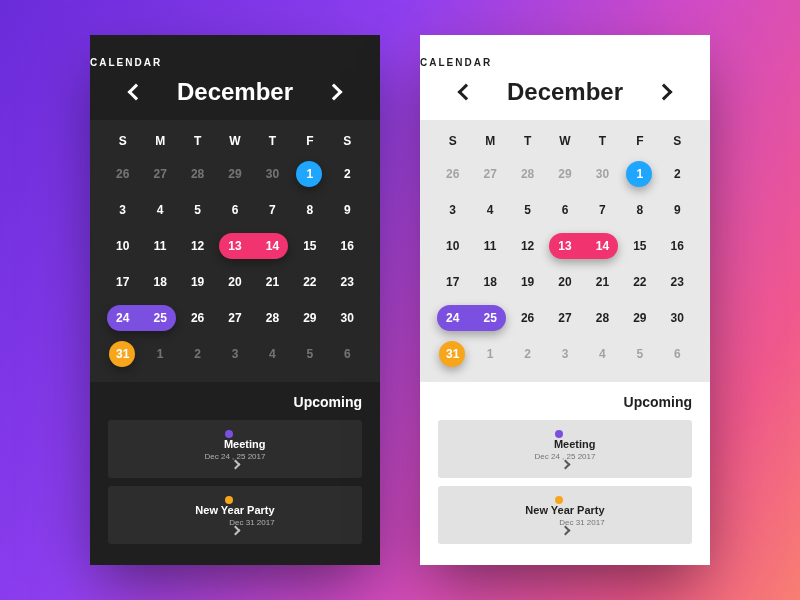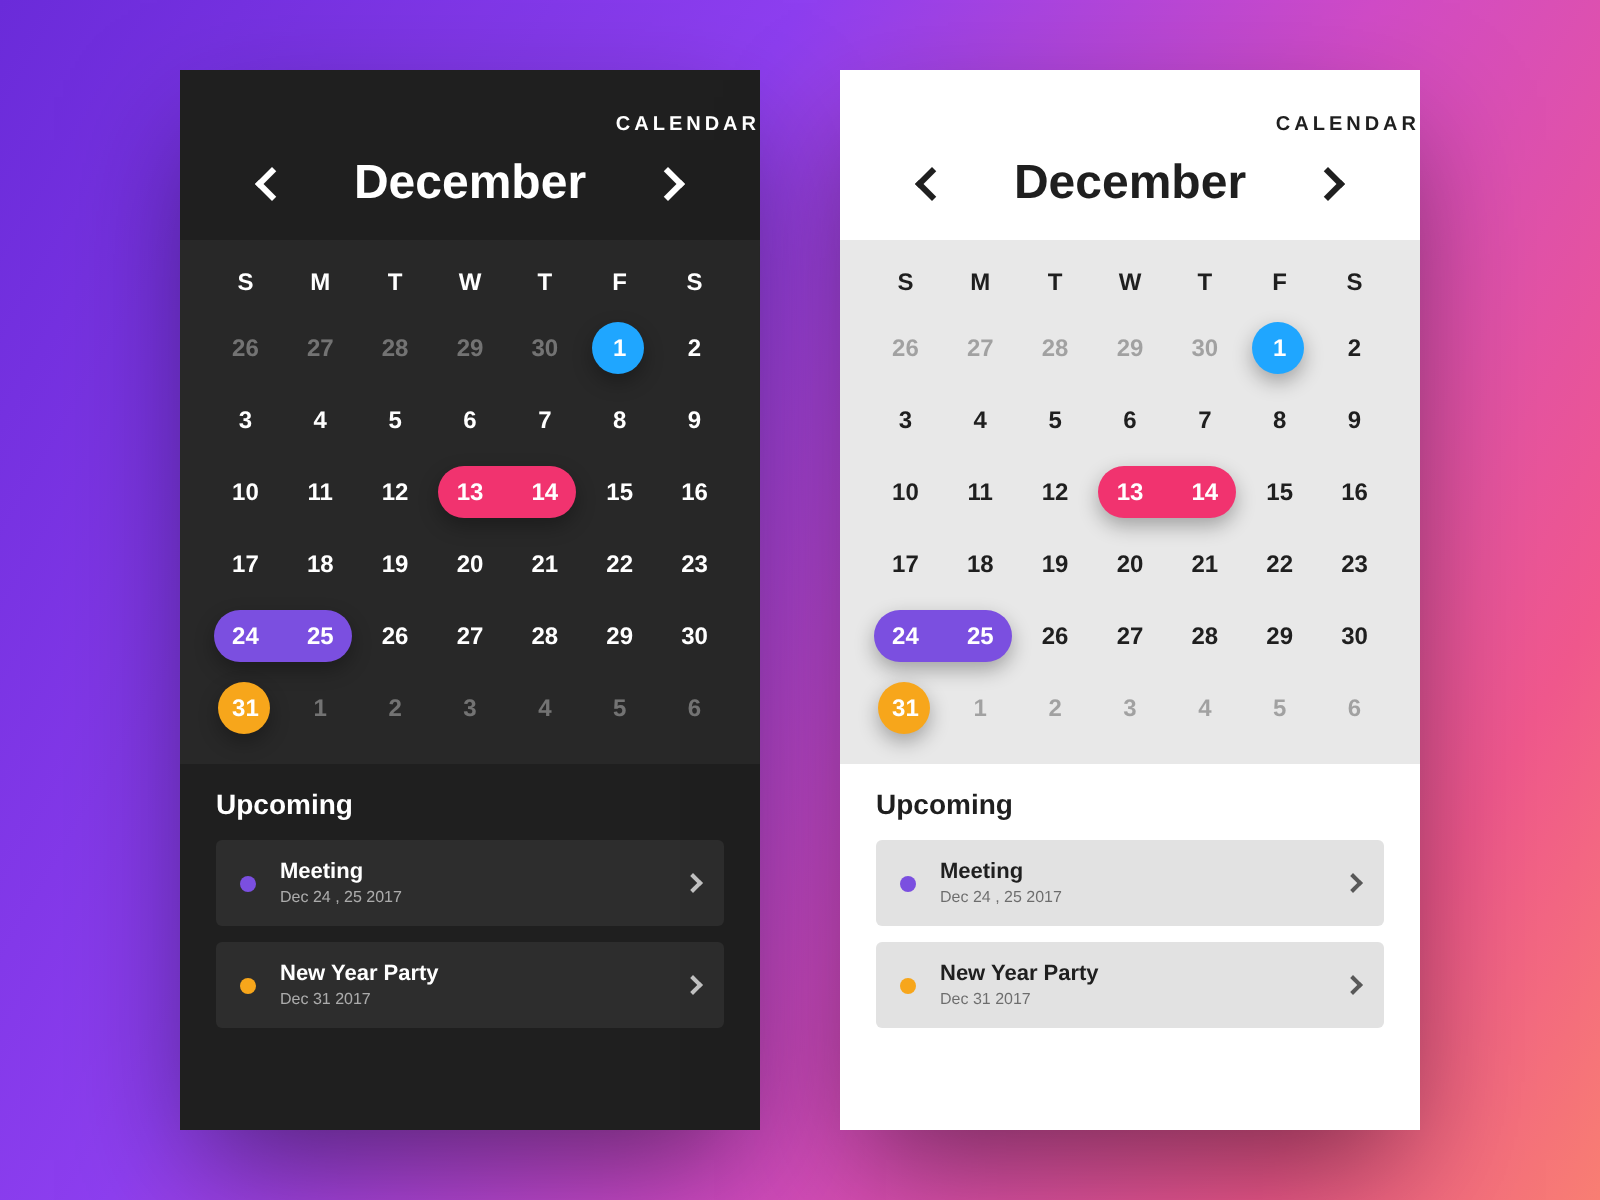--- a/index.html
+++ b/index.html
@@ -17,21 +17,21 @@
     height: 530px;
     border-radius: 0;
     box-shadow: 0 25px 60px -10px rgba(0,0,0,0.5);
     overflow: hidden;
     display: flex;
     flex-direction: column;
   }
   .dark { background: #1f1f1f; color: #fff; }
   .light { background: #ffffff; color: #1f1f1f; }
 
-  .app-title { text-align: right; font-size: 10px; letter-spacing: 2px; font-weight: 800; padding-top: 22px; }
+  .app-title { text-align: left; font-size: 10px; letter-spacing: 2px; font-weight: 800; padding-top: 22px; }
   .month-row { display:flex; align-items:center; justify-content:space-between; padding: 10px 40px 14px; }
   .chev { width: 12px; height: 12px; border-style: solid; border-color: currentColor; border-width: 0 0 3px 3px; transform: rotate(45deg); cursor:pointer; }
   .chev.right { transform: rotate(-135deg); }
   .month-name { font-size: 24px; font-weight: 800; }
 
   .grid-wrap { padding: 0 14px 10px; }
   .dark .grid-wrap { background: #282828; }
   .light .grid-wrap { background: #e8e8e8; }
   .dow-row, .week-row { display:grid; grid-template-columns: repeat(7, 1fr); text-align:center; align-items:center; }
   .dow-row { font-weight:800; font-size:12px; padding: 14px 0 8px; }
@@ -40,23 +40,23 @@
   .out { opacity: 0.35; font-weight:600; }
 
   .pill { position:absolute; height:26px; border-radius:13px; top:5px; z-index:1; box-shadow: 0 4px 10px rgba(0,0,0,0.3); }
   .pill-single { width:26px; }
   .pill-double { width: calc(100%/7 * 2 - 6px); }
   .pill-blue   { background:#1fa6ff; left: calc(100%/7 * 5 + 5px); }
   .pill-pink   { background:#f1336f; left: calc(100%/7 * 3 + 3px); }
   .pill-purple { background:#7b4fe0; left: 3px; }
   .pill-orange { background:#f7a61b; left: 5px; }
 
-  .upcoming { padding: 12px 18px 0; }
+  .upcoming { padding: 12px 18px 0; text-align: right; }
   .up-title { font-size:14px; font-weight:800; margin-bottom:10px; }
-  .event { display:flex; align-items:center; padding:10px 12px; border-radius:3px; margin-bottom:8px; cursor:pointer; }
+  .event { display:flex; align-items:center; padding:10px 12px; border-radius:3px; margin-bottom:8px; cursor:pointer;flex-direction:column; }
   .dark  .event { background:#2d2d2d; }
   .light .event { background:#e2e2e2; }
   .dot { width:8px;height:8px;border-radius:50%; margin-right:12px; flex:none; }
   .dot-purple { background:#7b4fe0; }
   .dot-orange { background:#f7a61b; }
   .ev-text { flex:1; }
   .ev-title { font-size:11px; font-weight:800; }
   .ev-sub   { font-size:8px; opacity:0.6; margin-top:2px; }
   .ev-chev  { width:7px;height:7px;border-style:solid;border-color:currentColor;border-width:2px 2px 0 0; transform:rotate(45deg); opacity:0.7; }
 </style>

